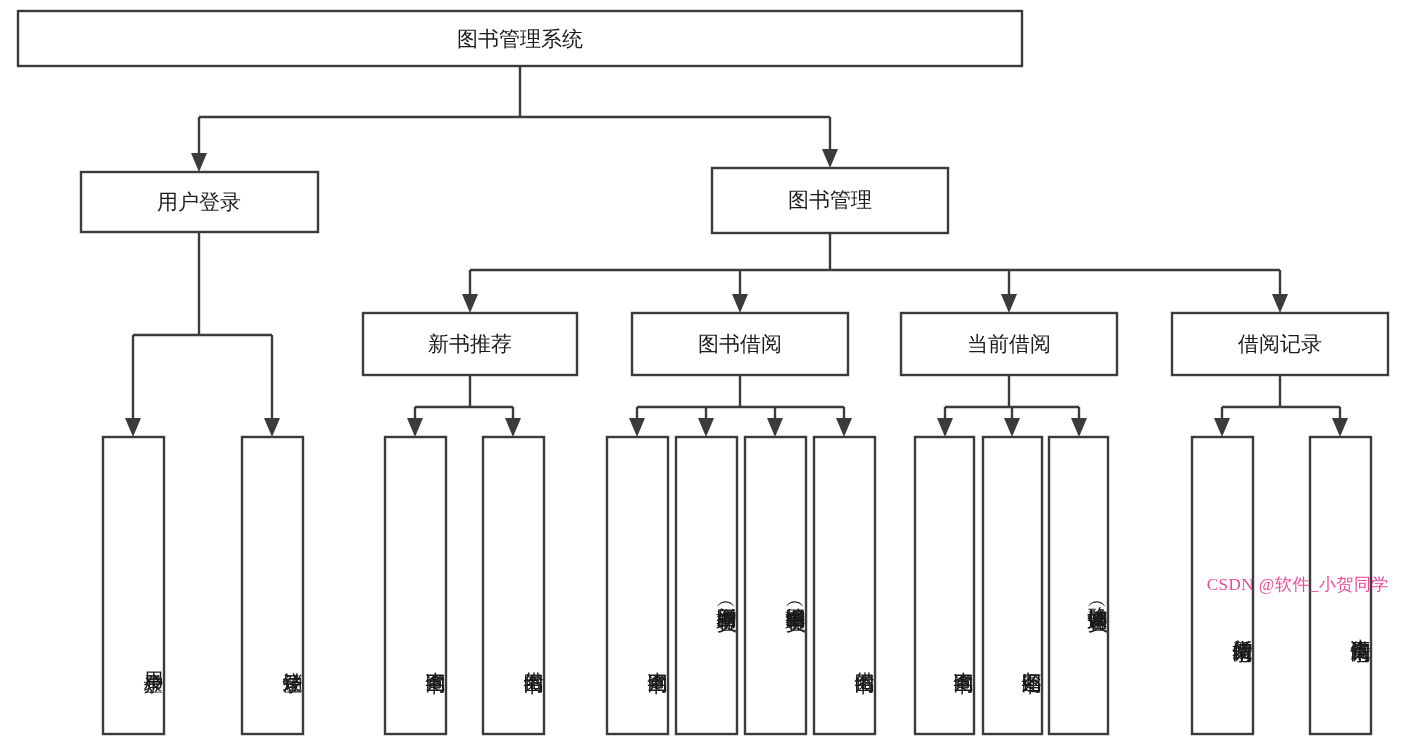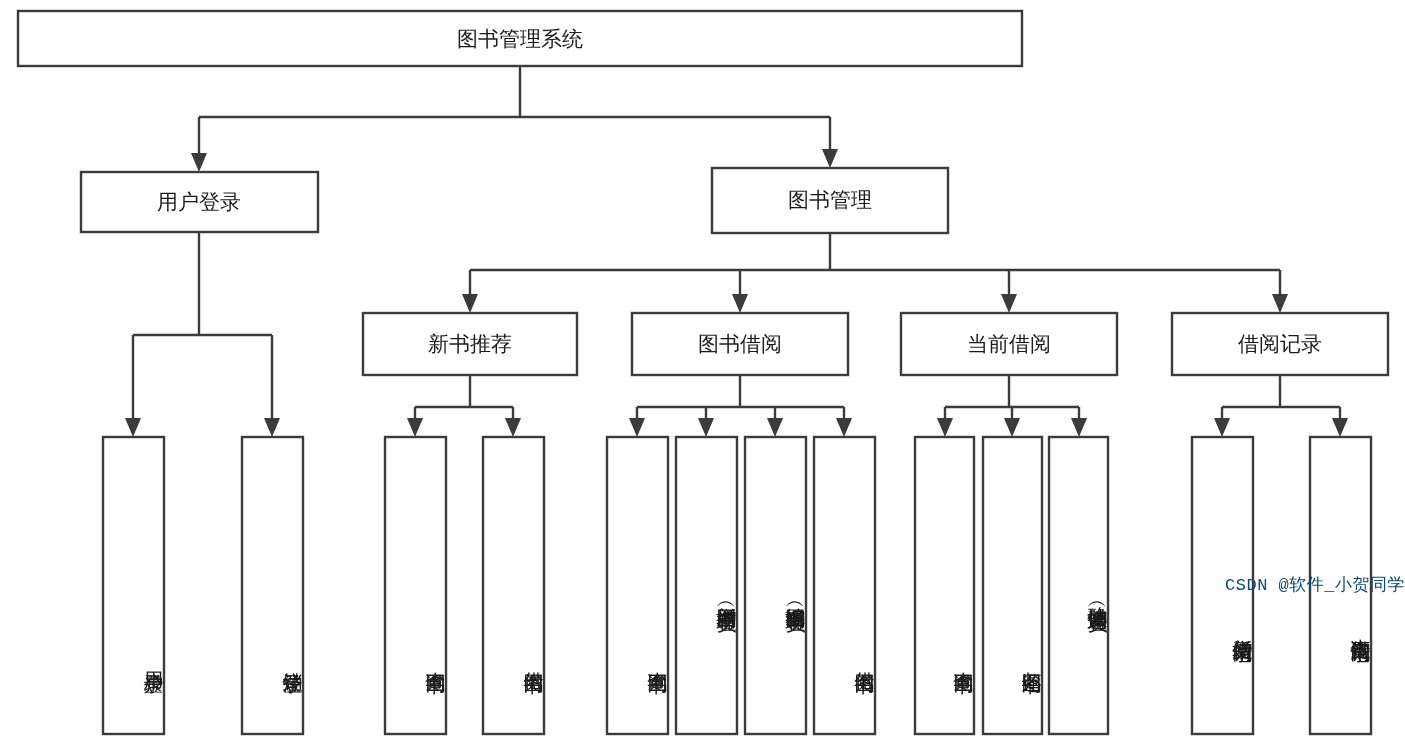--- a/index.html
+++ b/index.html
@@ -61,25 +61,25 @@
     letter-spacing: 1px;
     text-align: center;
     display: flex;
     align-items: flex-start;
     justify-content: center;
     white-space: nowrap;
     pointer-events: none;
   }
   .watermark {
     position: absolute;
-    right: 0;
+    right: 16px;
     bottom: 4px;
-    font-family: Liberation Mono, monospace;
+    font-family: Liberation Serif, serif;
     font-size: 17px;
-    color: #0c4a6e;
+    color: #ec4899;
     letter-spacing: 0.5px;
     white-space: nowrap;
   }
 </style>
 </head>
 <body>
 
 <div id="diagram-root">
 
   <svg class="diagram-svg" viewBox="0 0 1405 747">

